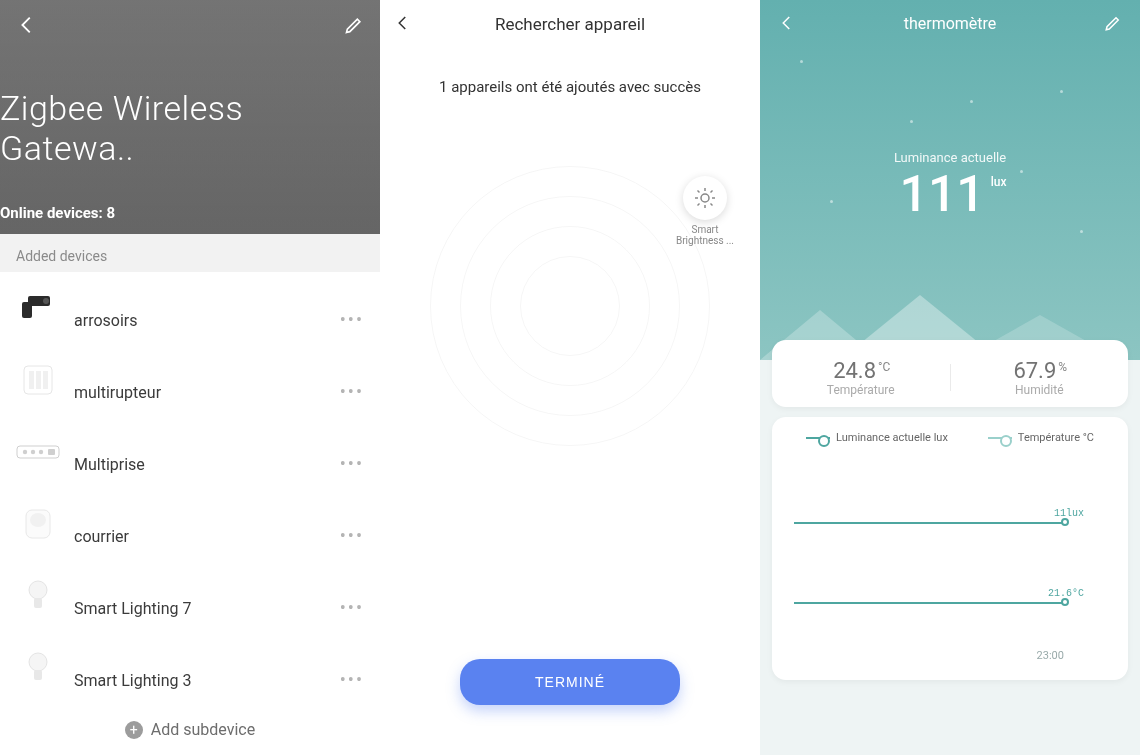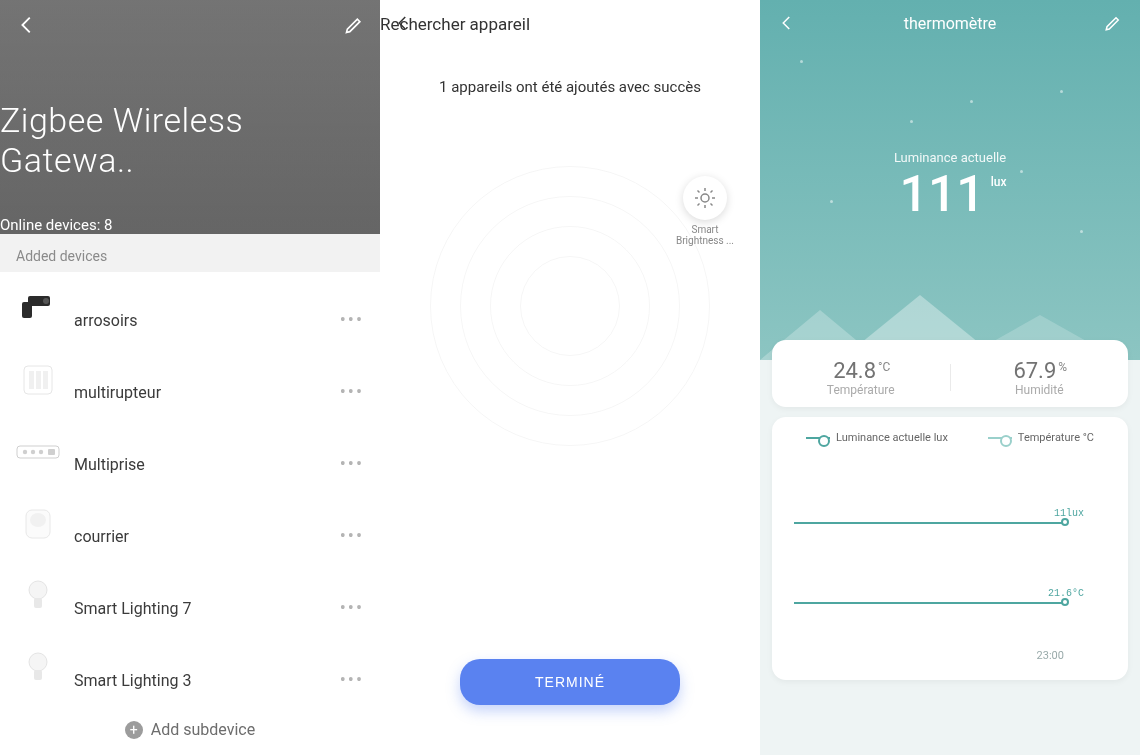--- a/index.html
+++ b/index.html
@@ -10,42 +10,42 @@
   #s1 { width: 380px; background: #f2f2f2; display: flex; flex-direction: column; }
   #s1 .hero {
     height: 280px; position: relative; color: #fff;
     background:
       linear-gradient(rgba(30,30,30,0.55), rgba(30,30,30,0.55)),
       linear-gradient(#dcdcdc, #bcbcbc);
     display: flex; flex-direction: column; justify-content: flex-end;
   }
   #s1 .hero-nav { position: absolute; top: 14px; left: 16px; right: 16px; display: flex; justify-content: space-between; align-items: center; }
   #s1 .hero-title { font-size: 34px; font-weight: 300; letter-spacing: 0.5px; margin-bottom: 36px; }
-  #s1 .hero-sub { font-size: 15px; margin-bottom: 0; font-weight: 400;}
+  #s1 .hero-sub { font-size: 15px; margin-bottom: 12px; font-weight: 700;}
   #s1 .section-title { padding: 14px 16px 8px; font-size: 14px; color: #8a8a8a; }
   #s1 .dev-list { background: #fff; flex: 1; }
   #s1 .dev-row { display: flex; align-items: flex-end; padding: 14px 16px; font-size: 16px; color: #3b3b3b; }
   #s1 .dev-icon { width: 44px; height: 44px; display: flex; align-items: center; justify-content: center; margin-right: 14px; }
   #s1 .dev-name { flex: 1; }
   #s1 .dev-opts { color: #b4b4b4; font-size: 18px; letter-spacing: 2px; }
   #s1 .add-sub { background: #fff; text-align: center; padding: 16px; font-size: 16px; color: #6d6d6d; display: flex; align-items: center; justify-content: center; gap: 8px; }
   #s1 .plus-circ { width: 18px; height: 18px; border-radius: 50%; background: #9c9c9c; color: #fff; display: inline-flex; align-items: center; justify-content: center; font-size: 14px; line-height: 1; }
 
   
   .room-scene { position: absolute; inset: 0; overflow: hidden; z-index: -1;}
   
   .room-scene .window { position:absolute; top:0; left:40%; width:40%; height:70%; background:linear-gradient(#fff,#f0f0f0); opacity:0.35; }
   .room-scene .table { position:absolute; bottom:15%; left:10%; width:70%; height:8%; background:#eee; opacity:0.35;}
   .room-scene .chair { position:absolute; bottom:20%; width:14%; height:20%; background:#ddd; opacity:0.35;}
   .room-scene .chair.c1 { left:30%; }
   .room-scene .chair.c2 { left:50%; }
 
   
   #s2 { width: 380px; background: #fff; display: flex; flex-direction: column; align-items: center; }
-  #s2 .nav { position: relative; width: 100%; height: 48px; display: flex; align-items: center; }
+  #s2 .nav { position: relative; width: 100%; height: 48px; display: flex; align-items: center; justify-content: center; }
   #s2 .nav .back { position: absolute; left: 14px; top: 14px; }
   #s2 .nav .title { font-size: 17px; color: #333; }
   #s2 .status-msg { margin-top: 30px; font-size: 15px; color: #333; }
   #s2 .radar { margin-top: 70px; position: relative; width: 280px; height: 280px; }
   #s2 .radar .ring { position: absolute; border-radius: 50%; border: 1px solid rgba(0,0,0,0.04); }
   #s2 .radar .r1 { inset: 0; }
   #s2 .radar .r2 { inset: 30px; }
   #s2 .radar .r3 { inset: 60px; }
   #s2 .radar .r4 { inset: 90px; }
   #s2 .found-dev { position: absolute; right: -30px; top: 10px; width: 70px; text-align: center; font-size: 10px; color: #888; }

